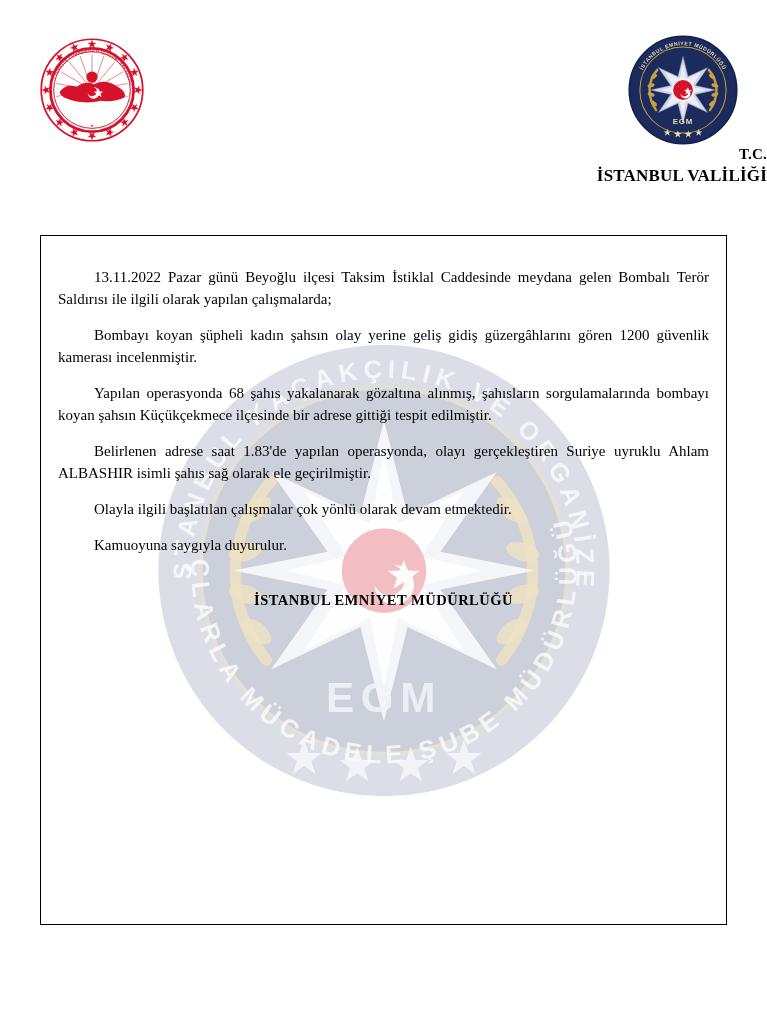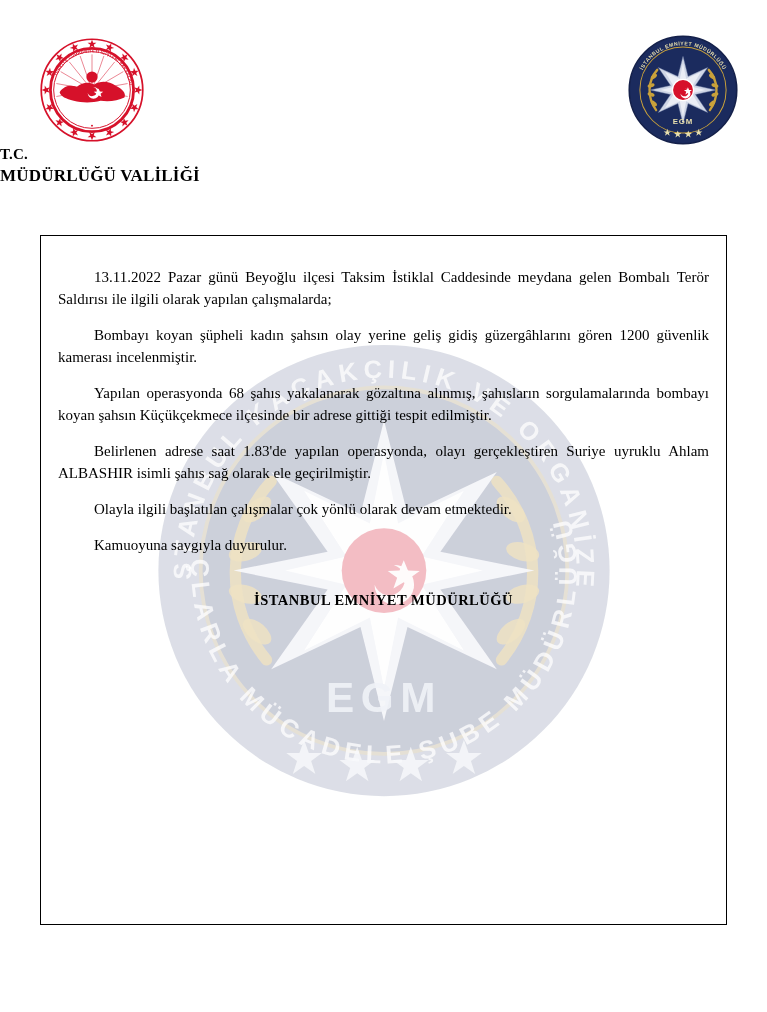--- a/index.html
+++ b/index.html
@@ -38,21 +38,21 @@
     height: 112px;
   }
   .logo-left svg, .logo-right svg { display: block; width: 100%; height: 100%; }
 
   
   .title-block {
     position: absolute;
     top: 145px;
     left: 0;
     width: 767px;
-    text-align: left;
+    text-align: right;
     line-height: 1.32;
   }
   .title-line {
     font-weight: bold;
     letter-spacing: 0.2px;
   }
   .title-tc { font-size: 15px; }
   .title-province { font-size: 17px; }
   .title-dept { font-size: 15.5px; }
 
@@ -253,21 +253,21 @@
         <g transform="translate(64,88)">
             <polygon points="0,-3.4 0.85,-1.05 3.3,-1.05 1.3,0.45 2.1,2.8 0,1.35 -2.1,2.8 -1.3,0.45 -3.3,-1.05 -0.85,-1.05"></polygon>
           </g>
       </g>
     </svg>
   </div>
 </div>
 
 <div class="title-block">
   <div class="title-line title-tc">T.C.</div>
-  <div class="title-line title-province">MÜDÜRLÜĞÜ VALİLİĞİ</div>
+  <div class="title-line title-province">İSTANBUL VALİLİĞİ</div>
 </div>
 
 <div class="doc-frame">
 
   <div class="watermark">
     <svg viewBox="0 0 100 100" xmlns="http://www.w3.org/2000/svg">
       <defs>
         <path id="wmring" d="M 50,50 m -41,0 a 41,41 0 1,1 82,0 a 41,41 0 1,1 -82,0" fill="none"></path>
         <path id="wmring2" d="M 50,50 m -41,0 a 41,41 0 1,0 82,0 a 41,41 0 1,0 -82,0" fill="none"></path>
       </defs>

